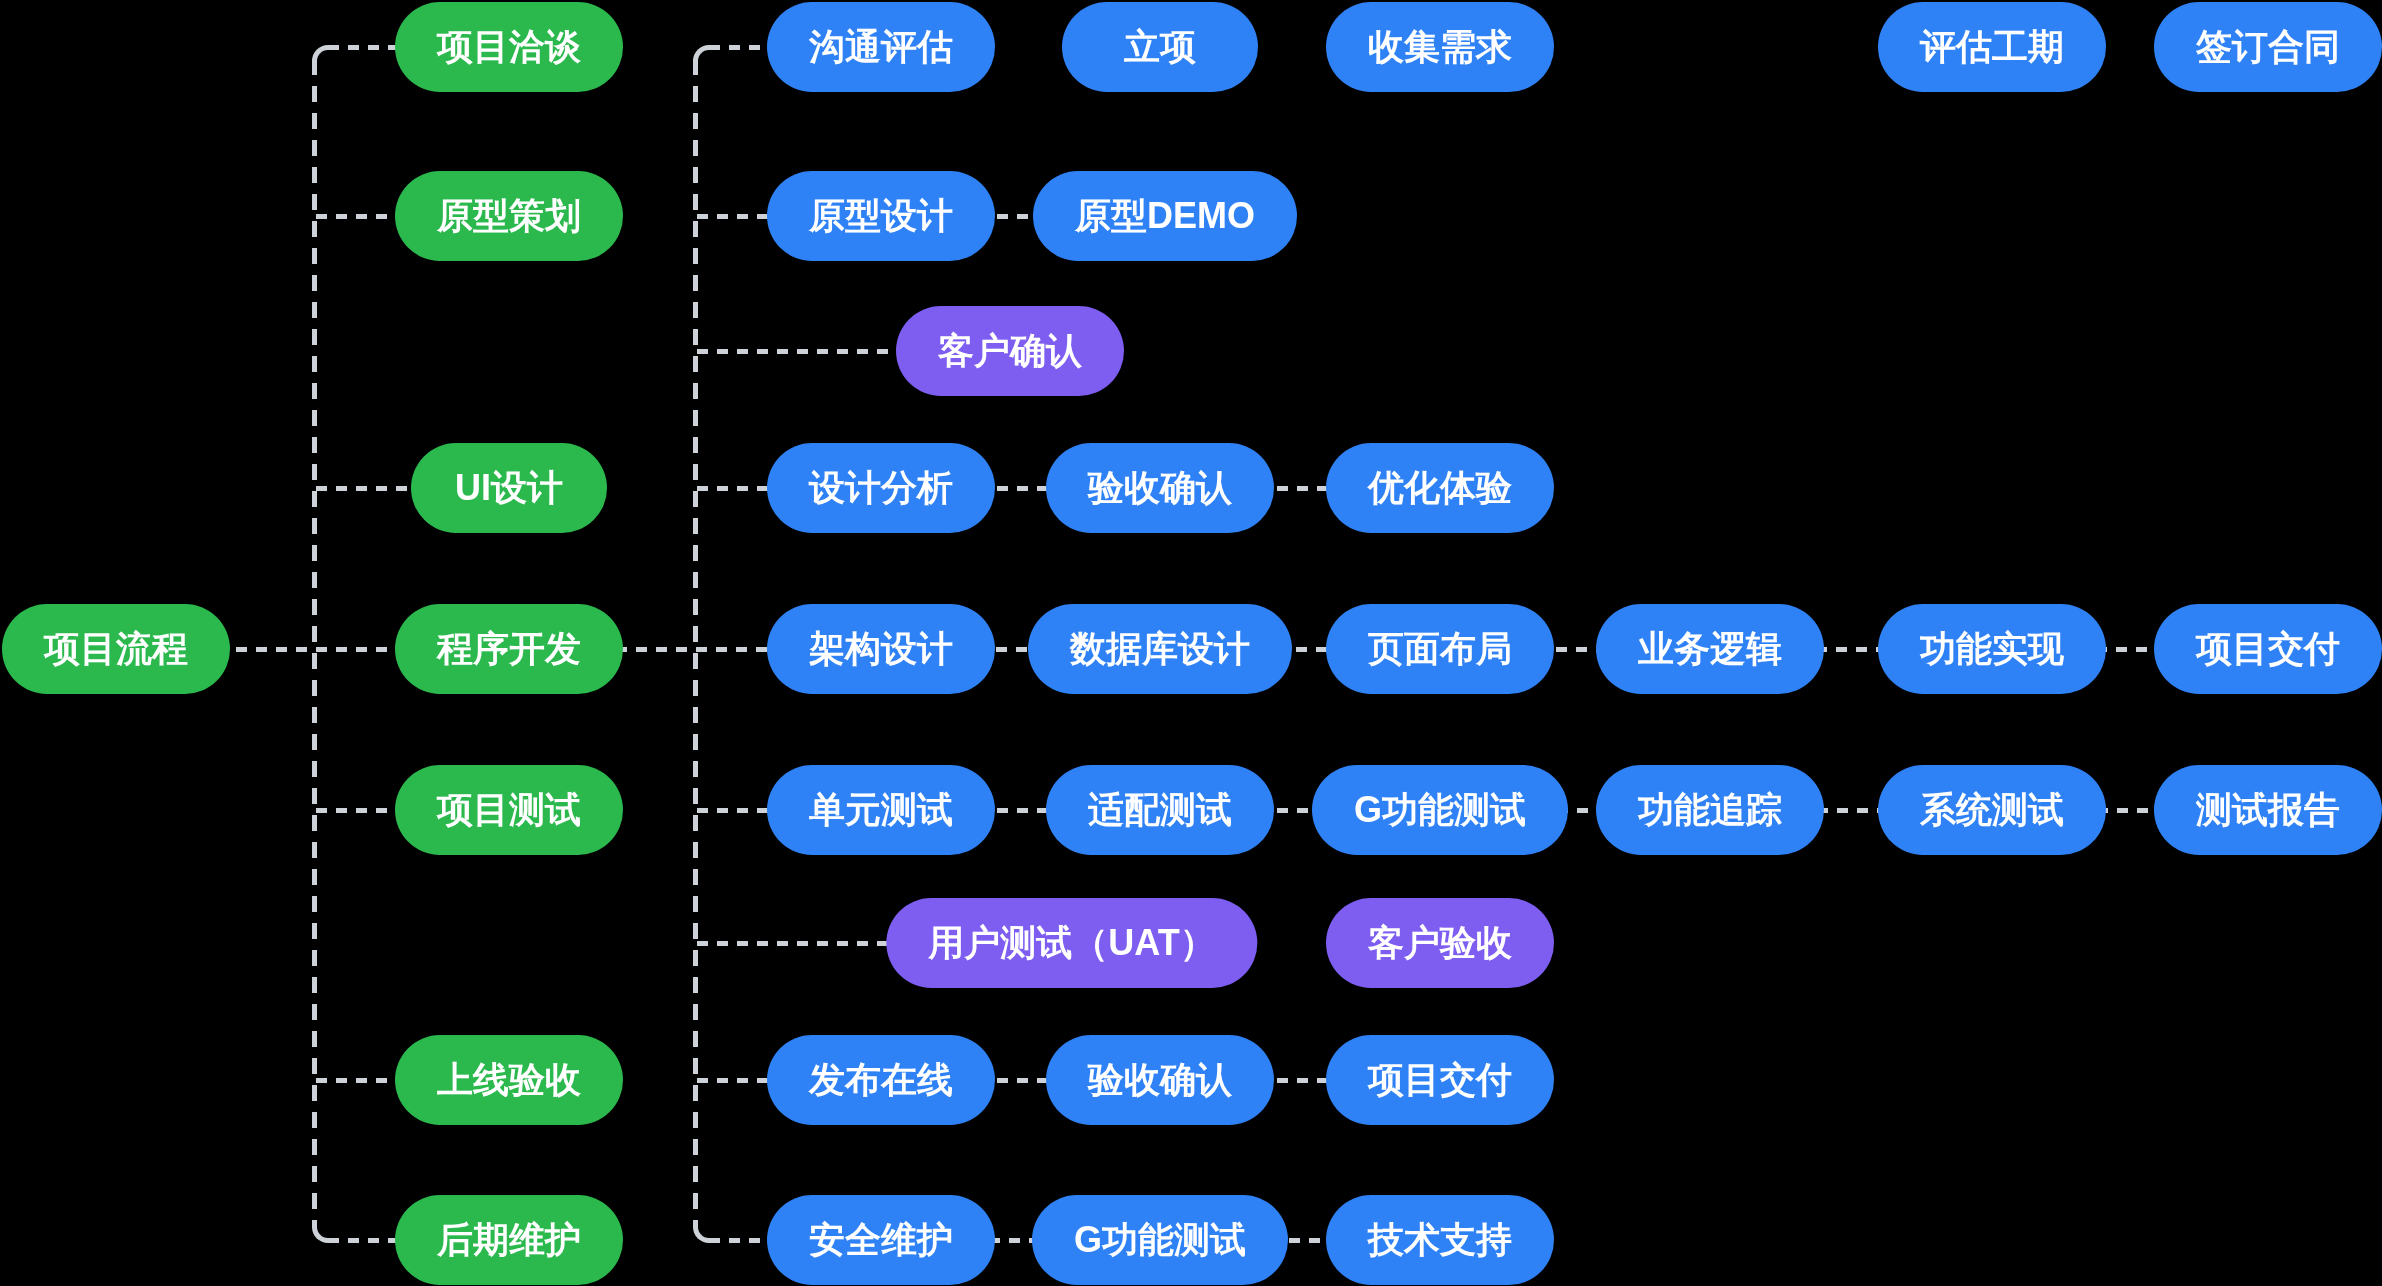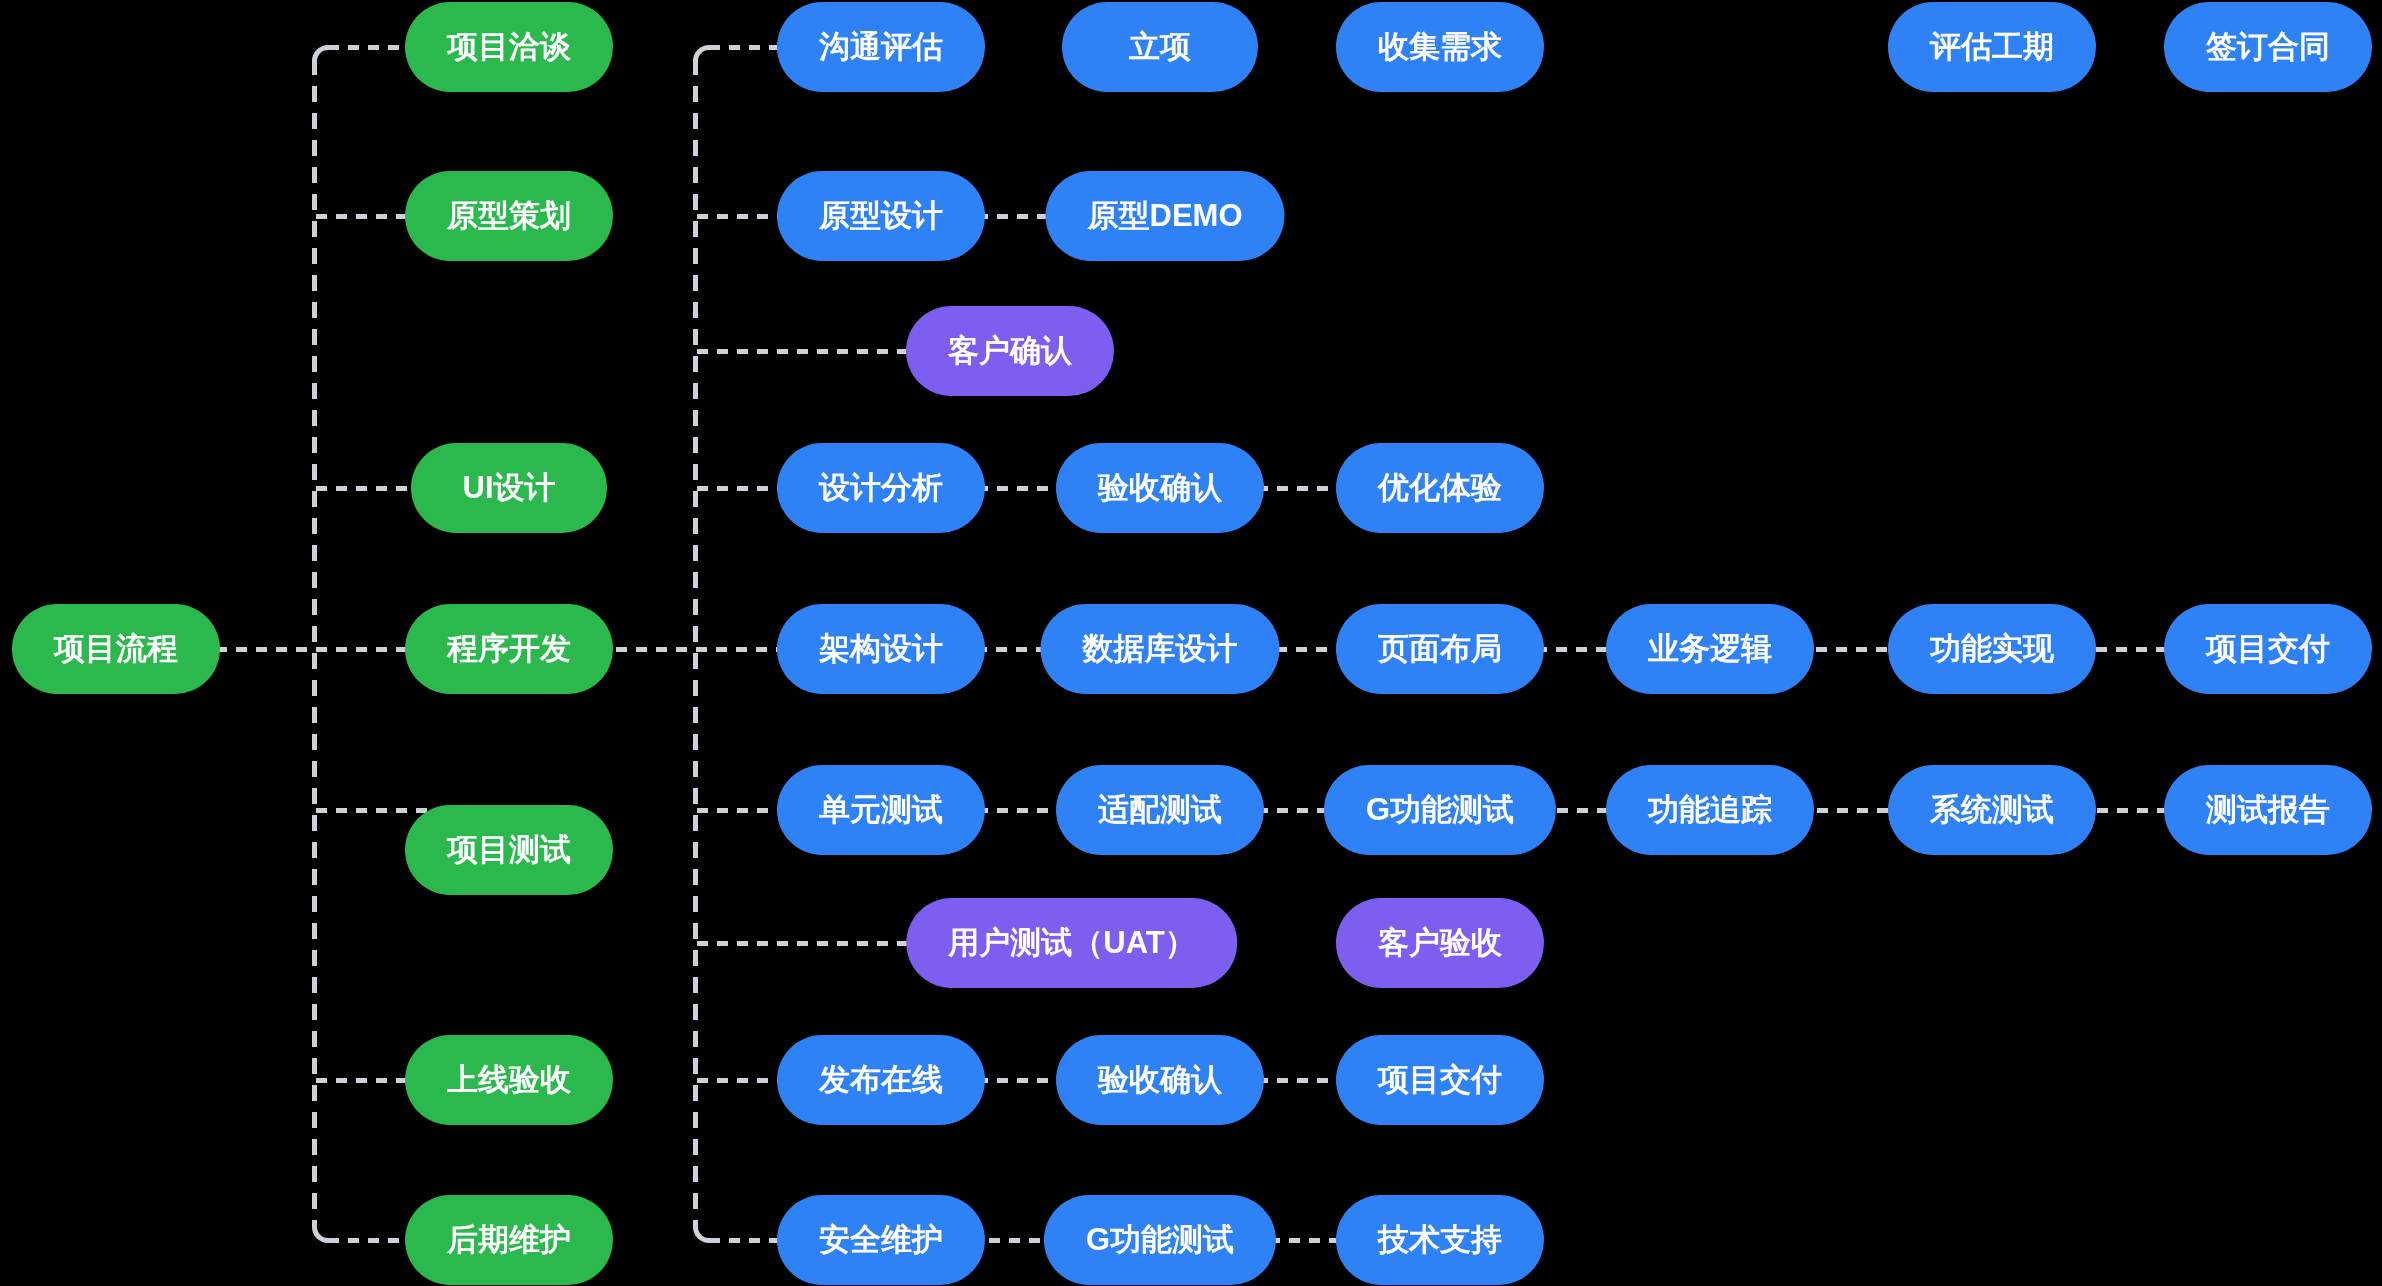--- a/index.html
+++ b/index.html
@@ -13,21 +13,21 @@
     transform:translate(-50%,-50%);
     height:90px;
     min-width:196px;
     box-sizing:border-box;
     padding:0 42px;
     border-radius:45px;
     display:flex;
     align-items:center;
     justify-content:center;
     color:var(--node-text,#fff);
-    font-size:31px;
+    font-size:36px;
     font-weight:bold;
     white-space:nowrap;
     z-index:2;
   }
   .node.green{background:var(--green);}
   .node.blue{background:var(--blue);}
   .node.purple{background:var(--purple);}
   .hline{
     position:absolute;
     height:5px;
@@ -73,21 +73,21 @@
     <div class="hline" style="left: 116px; width: 2152px; top: 646.5px;"></div>
     <div class="hline" style="left: 697px; width: 1571px; top: 807.5px;"></div>
     <div class="hline" style="left: 697px; width: 375px; top: 940.5px;"></div>
     <div class="hline" style="left: 697px; width: 743px; top: 1077.5px;"></div>
     <div class="hline" style="left: 709px; width: 731px; top: 1237.5px;"></div>
     <div class="node green" style="left: 116px; top: 649px;">项目流程</div>
     <div class="node green" style="left: 509px; top: 47px;">项目洽谈</div>
     <div class="node green" style="left: 509px; top: 216px;">原型策划</div>
     <div class="node green" style="left: 509px; top: 488px;">UI设计</div>
     <div class="node green" style="left: 509px; top: 649px;">程序开发</div>
-    <div class="node green" style="left: 509px; top: 810px; margin-top: 40px;">项目测试</div>
+    <div class="node green" style="left: 509px; top: 810px;">项目测试</div>
     <div class="node green" style="left: 509px; top: 1080px;">上线验收</div>
     <div class="node green" style="left: 509px; top: 1240px;">后期维护</div>
     <div class="node blue" style="left: 881px; top: 47px;">沟通评估</div>
     <div class="node blue" style="left: 1160px; top: 47px; font-family: Liberation Mono, monospace;">立项</div>
     <div class="node blue" style="left: 1440px; top: 47px;">收集需求</div>
     <div class="node blue" style="left: 1992px; top: 47px;">评估工期</div>
     <div class="node blue" style="left: 881px; top: 216px;">原型设计</div>
     <div class="node blue" style="left: 2268px; top: 47px;">签订合同</div>
     <div class="node blue" style="left: 1165px; top: 216px;">原型DEMO</div>
     <div class="node purple" style="left: 1010px; top: 351px;">客户确认</div>

